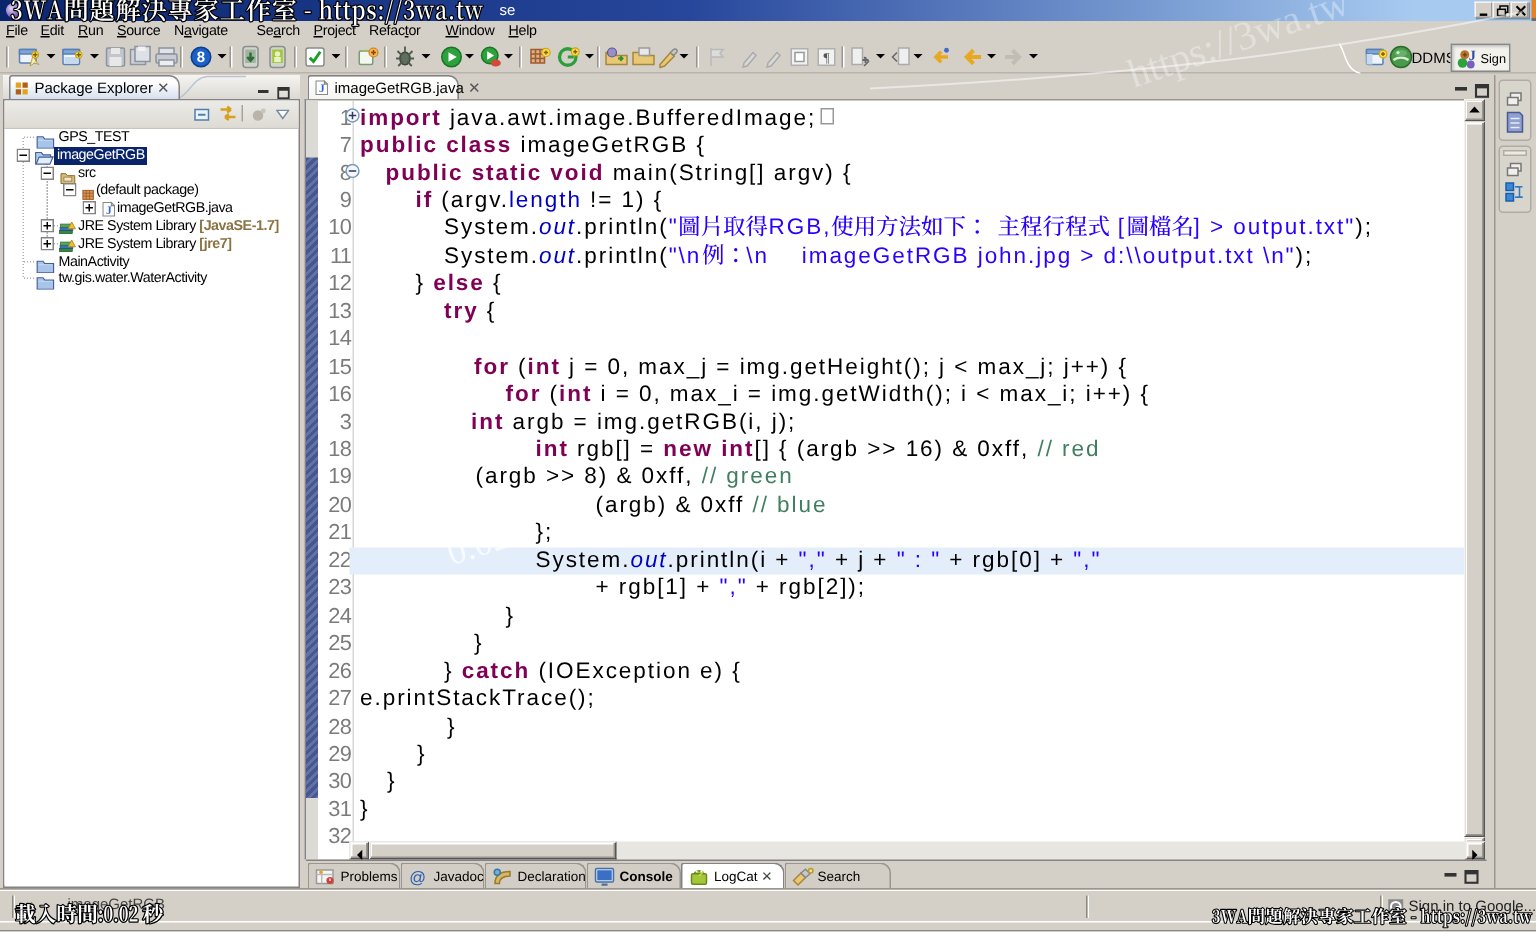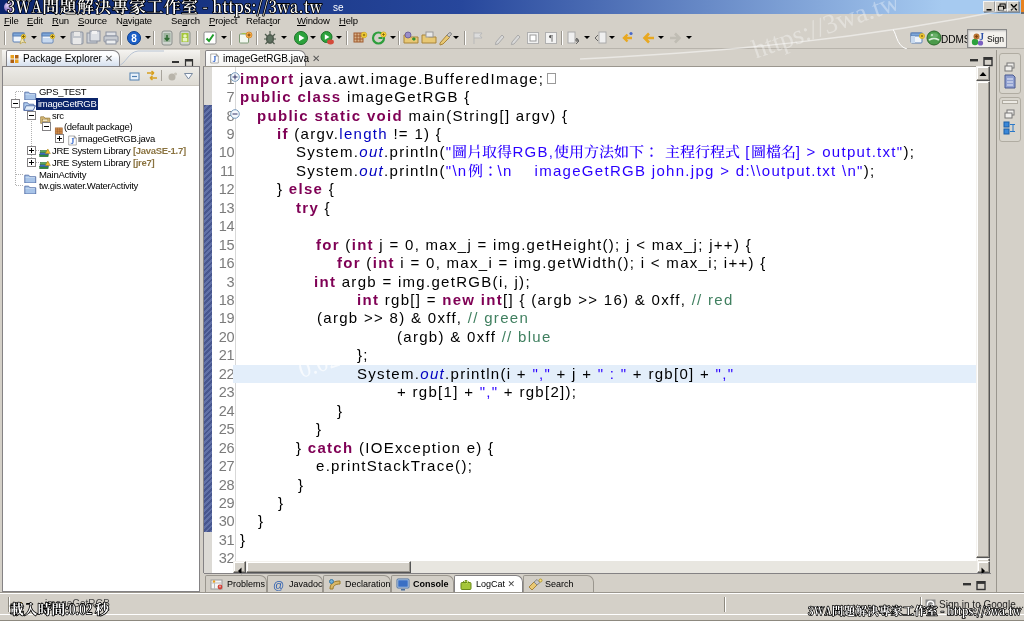--- a/index.html
+++ b/index.html
@@ -463,21 +463,21 @@
 <div class="cl" style="top:205.5px"><span style="margin-left:74px"><b class="k">int</b> argb = img.getRGB(i, j);</span></div>
 <div class="cl" style="top:224.0px"><span style="margin-left:117px"><b class="k">int</b> rgb[] = <b class="k">new</b> <b class="k">int</b>[] { (argb &gt;&gt; 16) &amp; 0xff, <span class="c">// red</span></span></div>
 <div class="cl" style="top:242.4px"><span style="margin-left:77px">(argb &gt;&gt; 8) &amp; 0xff, <span class="c">// green</span></span></div>
 <div class="cl" style="top:260.9px"><span style="margin-left:157px">(argb) &amp; 0xff <span class="c">// blue</span></span></div>
 <div class="cl" style="top:279.4px"><span style="margin-left:117px">};</span></div>
 <div class="cl hl" style="top:297.8px"><span style="margin-left:117px">System.<i class="b">out</i>.println(i + <span class="s">","</span> + j + <span class="s">" : "</span> + rgb[0] + <span class="s">","</span></span></div>
 <div class="cl" style="top:316.2px"><span style="margin-left:157px">+ rgb[1] + <span class="s">","</span> + rgb[2]);</span></div>
 <div class="cl" style="top:334.7px"><span style="margin-left:97px">}</span></div>
 <div class="cl" style="top:353.2px"><span style="margin-left:76px">}</span></div>
 <div class="cl" style="top:371.6px"><span style="margin-left:56px">} <b class="k">catch</b> (IOException e) {</span></div>
-<div class="cl" style="top:390.1px"><span style="margin-left:76px">e.printStackTrace();</span></div>
+<div class="cl" style="top:390.1px"><span style="">e.printStackTrace();</span></div>
 <div class="cl" style="top:408.5px"><span style="margin-left:58px">}</span></div>
 <div class="cl" style="top:426.9px"><span style="margin-left:38px">}</span></div>
 <div class="cl" style="top:445.4px"><span style="margin-left:18px">}</span></div>
 <div class="cl" style="top:463.9px"><span style="margin-left:0px">}</span></div>
 <div class="cl" style="top:482.3px"><span style="margin-left:0px"></span></div>
     </div>
 </div>
 
 <div class="abs" style="left:976px;top:66px;width:14px;height:507px;background:#e8e6e0"></div>
 <div class="sbtn" style="left:976px;top:66px;width:14px;height:15px"><svg width="12" height="13" viewBox="0 0 12 13">

